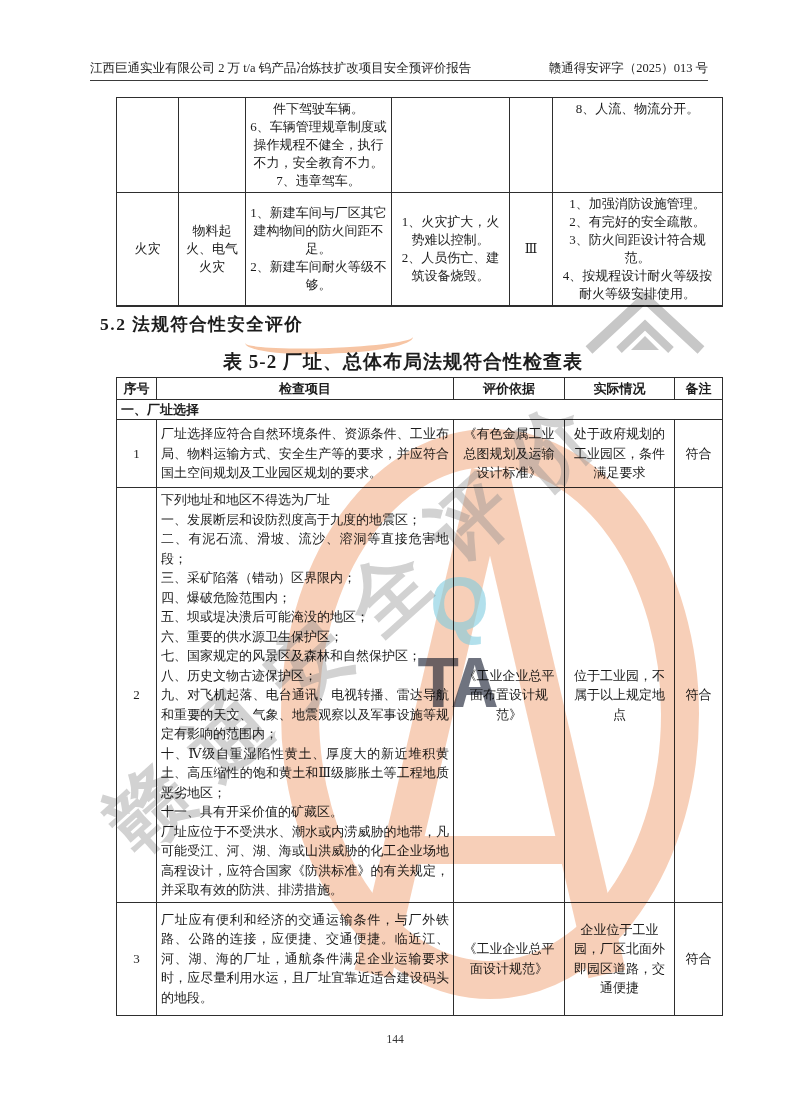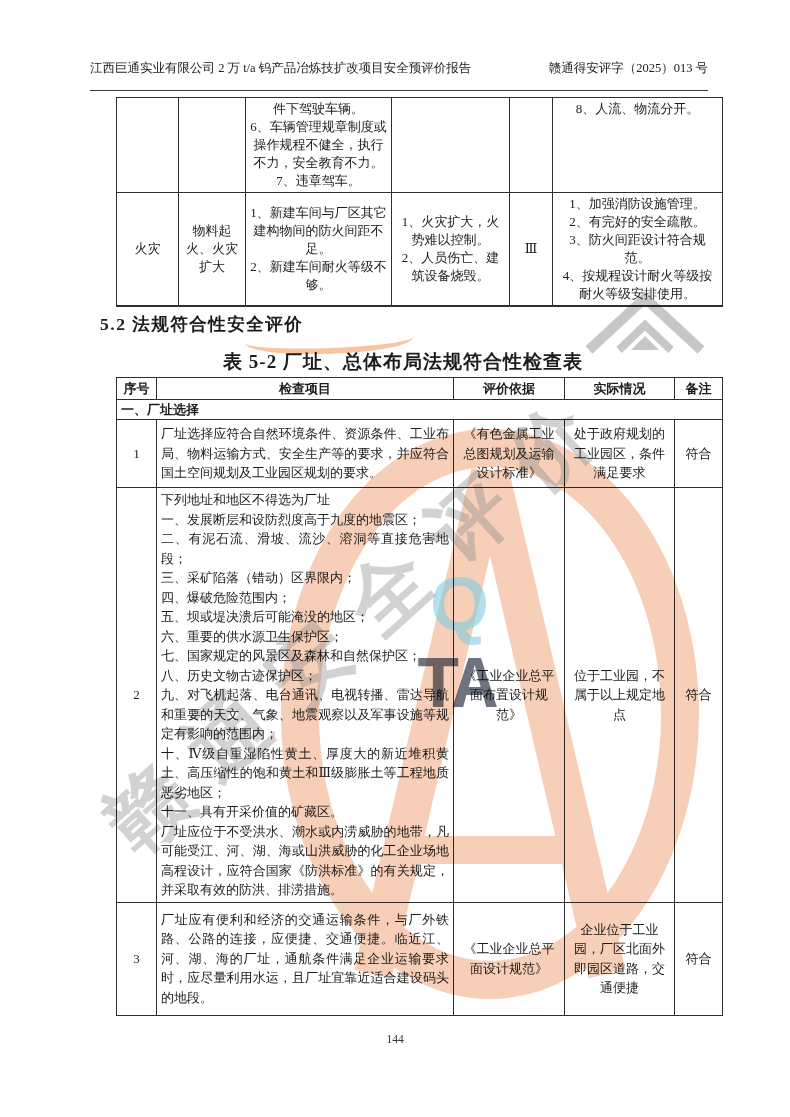--- a/index.html
+++ b/index.html
@@ -6,21 +6,21 @@
   .page {
     position:relative; width:790px; height:1117px; margin:0 auto;
     background:#ffffff; overflow:hidden;
     font-family:"Liberation Serif","DejaVu Serif",serif;
     color:#1c1c1c;
   }
   
   .header {
     position:absolute; left:90px; top:60px; width:618px;
     display:flex; justify-content:space-between; align-items:flex-end;
-    font-size:12.5px; padding-bottom:13px; border-bottom:1px solid #3a3a3a;
+    font-size:12.5px; padding-bottom:3px; border-bottom:1px solid #3a3a3a;
   }
   
   table { position:absolute; left:116px; border-collapse:collapse; table-layout:fixed;padding-left:48px; }
   td {
     border:1px solid #2e2e2e; padding:2px 4px; font-size:13px;
     vertical-align:middle; overflow:hidden;
   }
   .t1 { top:97px; width:606px; }
   .t1 td { line-height:18px; }
   .t1 tr.rowA td { border-top:1px solid #2e2e2e; }
@@ -99,21 +99,21 @@
       <td class="tc vt"></td>
       <td class="tc vt pre">件下驾驶车辆。
 6、车辆管理规章制度或操作规程不健全，执行不力，安全教育不力。
 7、违章驾车。</td>
       <td class="tc vt"></td>
       <td class="tc vt"></td>
       <td class="tc vt pre">8、人流、物流分开。</td>
     </tr>
     <tr style="height:108px">
       <td class="tc">火灾</td>
-      <td class="tc">物料起火、火灾扩大</td>
+      <td class="tc">物料起火、电气火灾</td>
       <td class="tc pre">1、新建车间与厂区其它建构物间的防火间距不足。
 2、新建车间耐火等级不够。</td>
       <td class="tc pre">1、火灾扩大，火势难以控制。
 2、人员伤亡、建筑设备烧毁。</td>
       <td class="tc">Ⅲ</td>
       <td class="tc pre">1、加强消防设施管理。
 2、有完好的安全疏散。
 3、防火间距设计符合规范。
 4、按规程设计耐火等级按耐火等级安排使用。</td>
     </tr>

